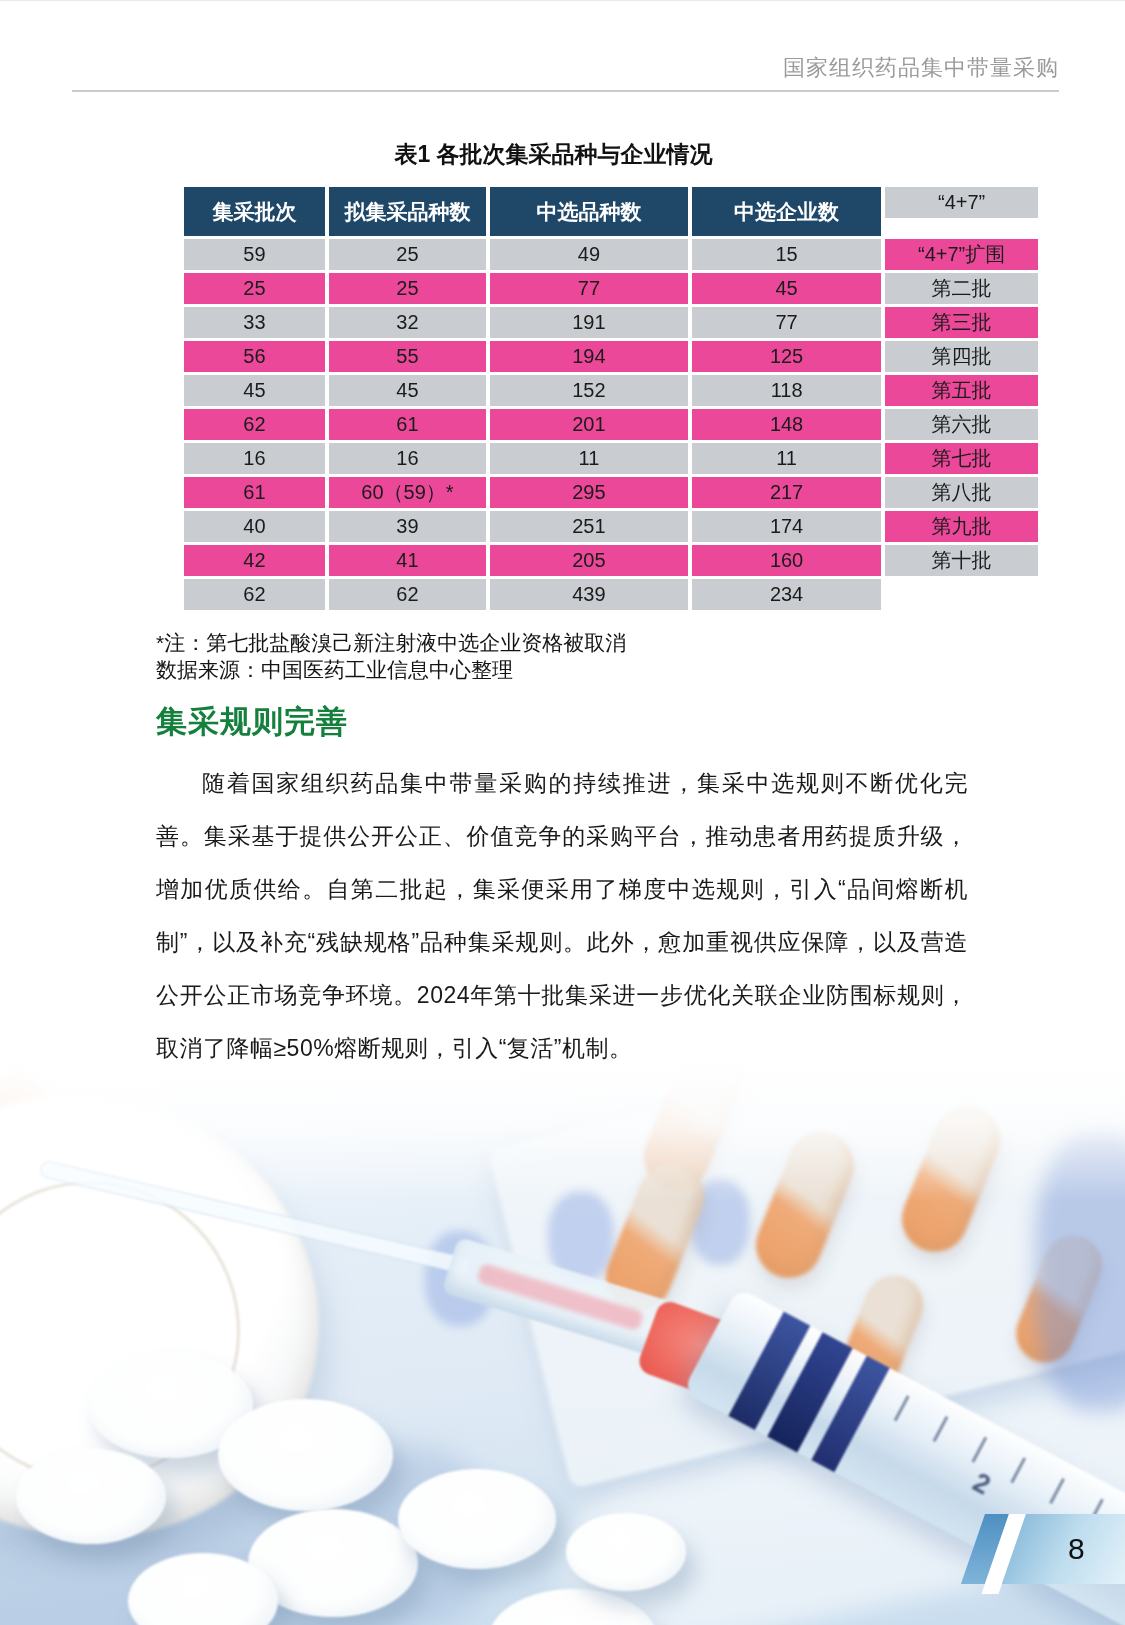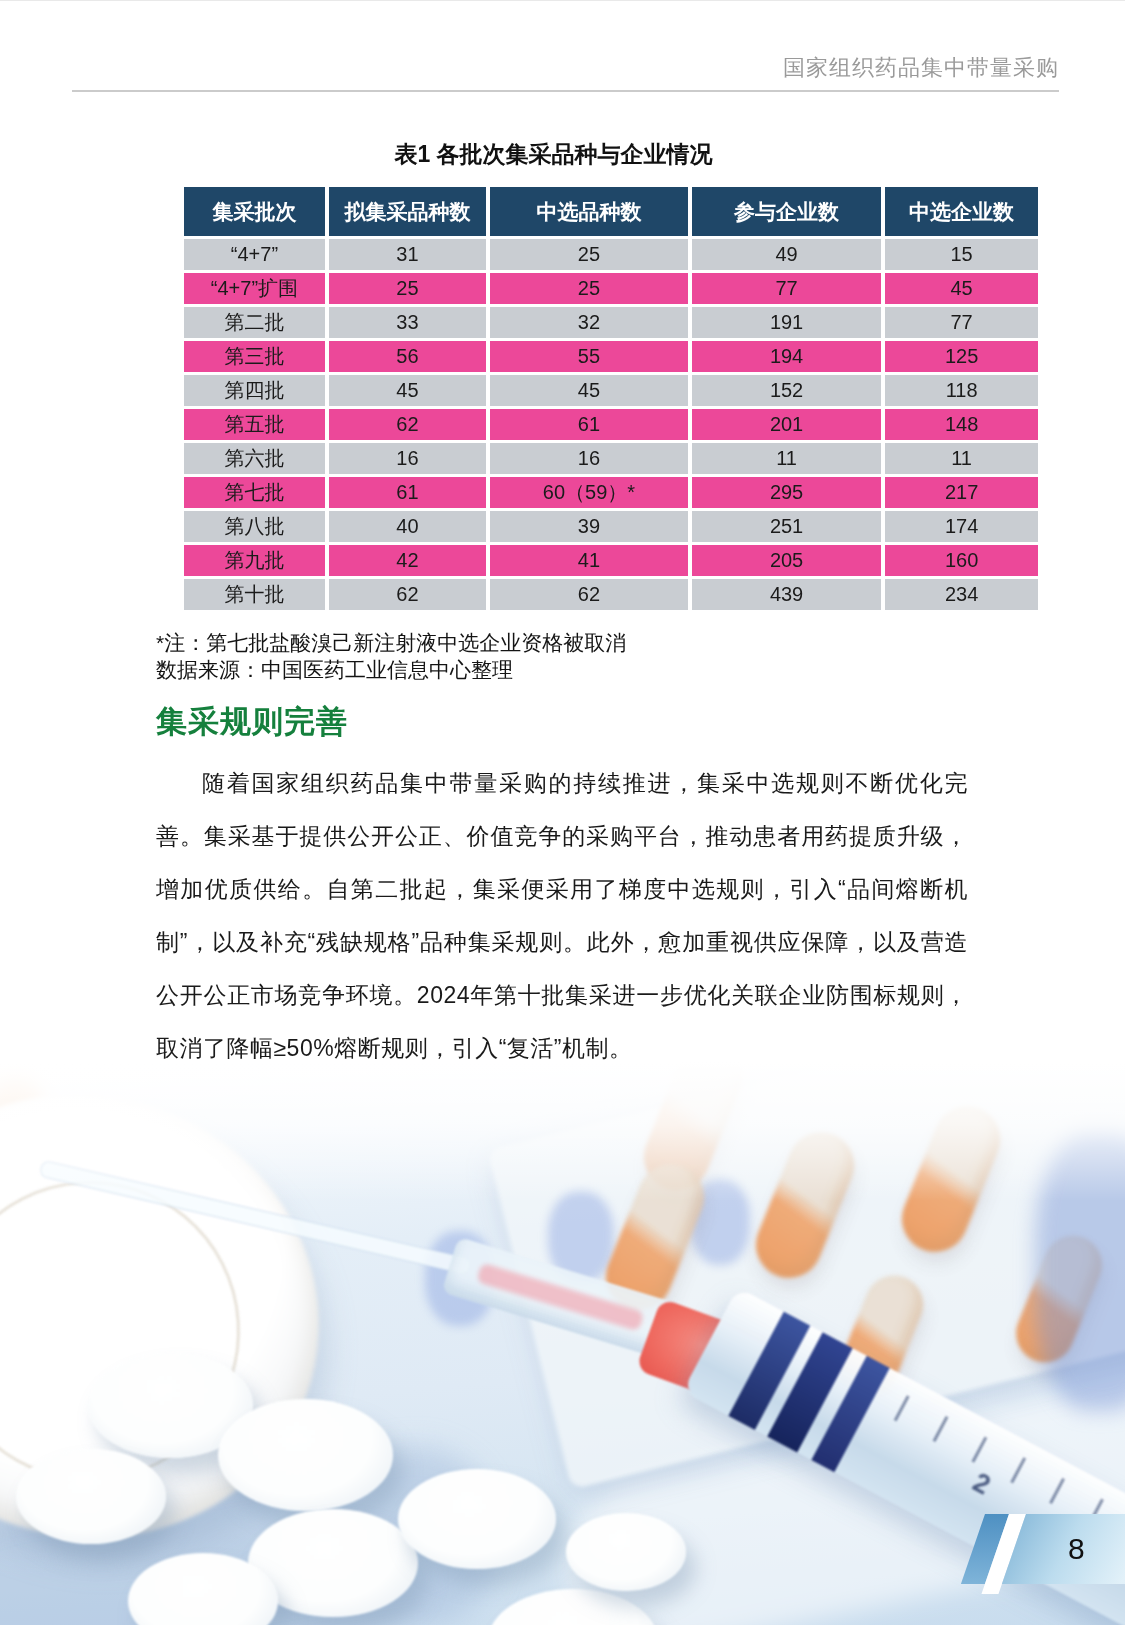--- a/index.html
+++ b/index.html
@@ -184,24 +184,23 @@
 <div class="page">
 
   <div class="header-title">国家组织药品集中带量采购</div>
   <div class="header-rule"></div>
 
   <div class="table-title">表1 各批次集采品种与企业情况</div>
   <div class="batch-table" id="batch-table">
       <div class="th">集采批次</div>
       <div class="th">拟集采品种数</div>
       <div class="th">中选品种数</div>
-      <div class="th">参与企业数</div>
       <div class="th">中选企业数</div>
       <div class="td dark">“4+7”</div>
-      <div class="td dark">31</div>
+      <div class="td dark">59</div>
       <div class="td dark">25</div>
       <div class="td dark">49</div>
       <div class="td dark">15</div>
       <div class="td light">“4+7”扩围</div>
       <div class="td light">25</div>
       <div class="td light">25</div>
       <div class="td light">77</div>
       <div class="td light">45</div>
       <div class="td dark">第二批</div>
       <div class="td dark">33</div>

